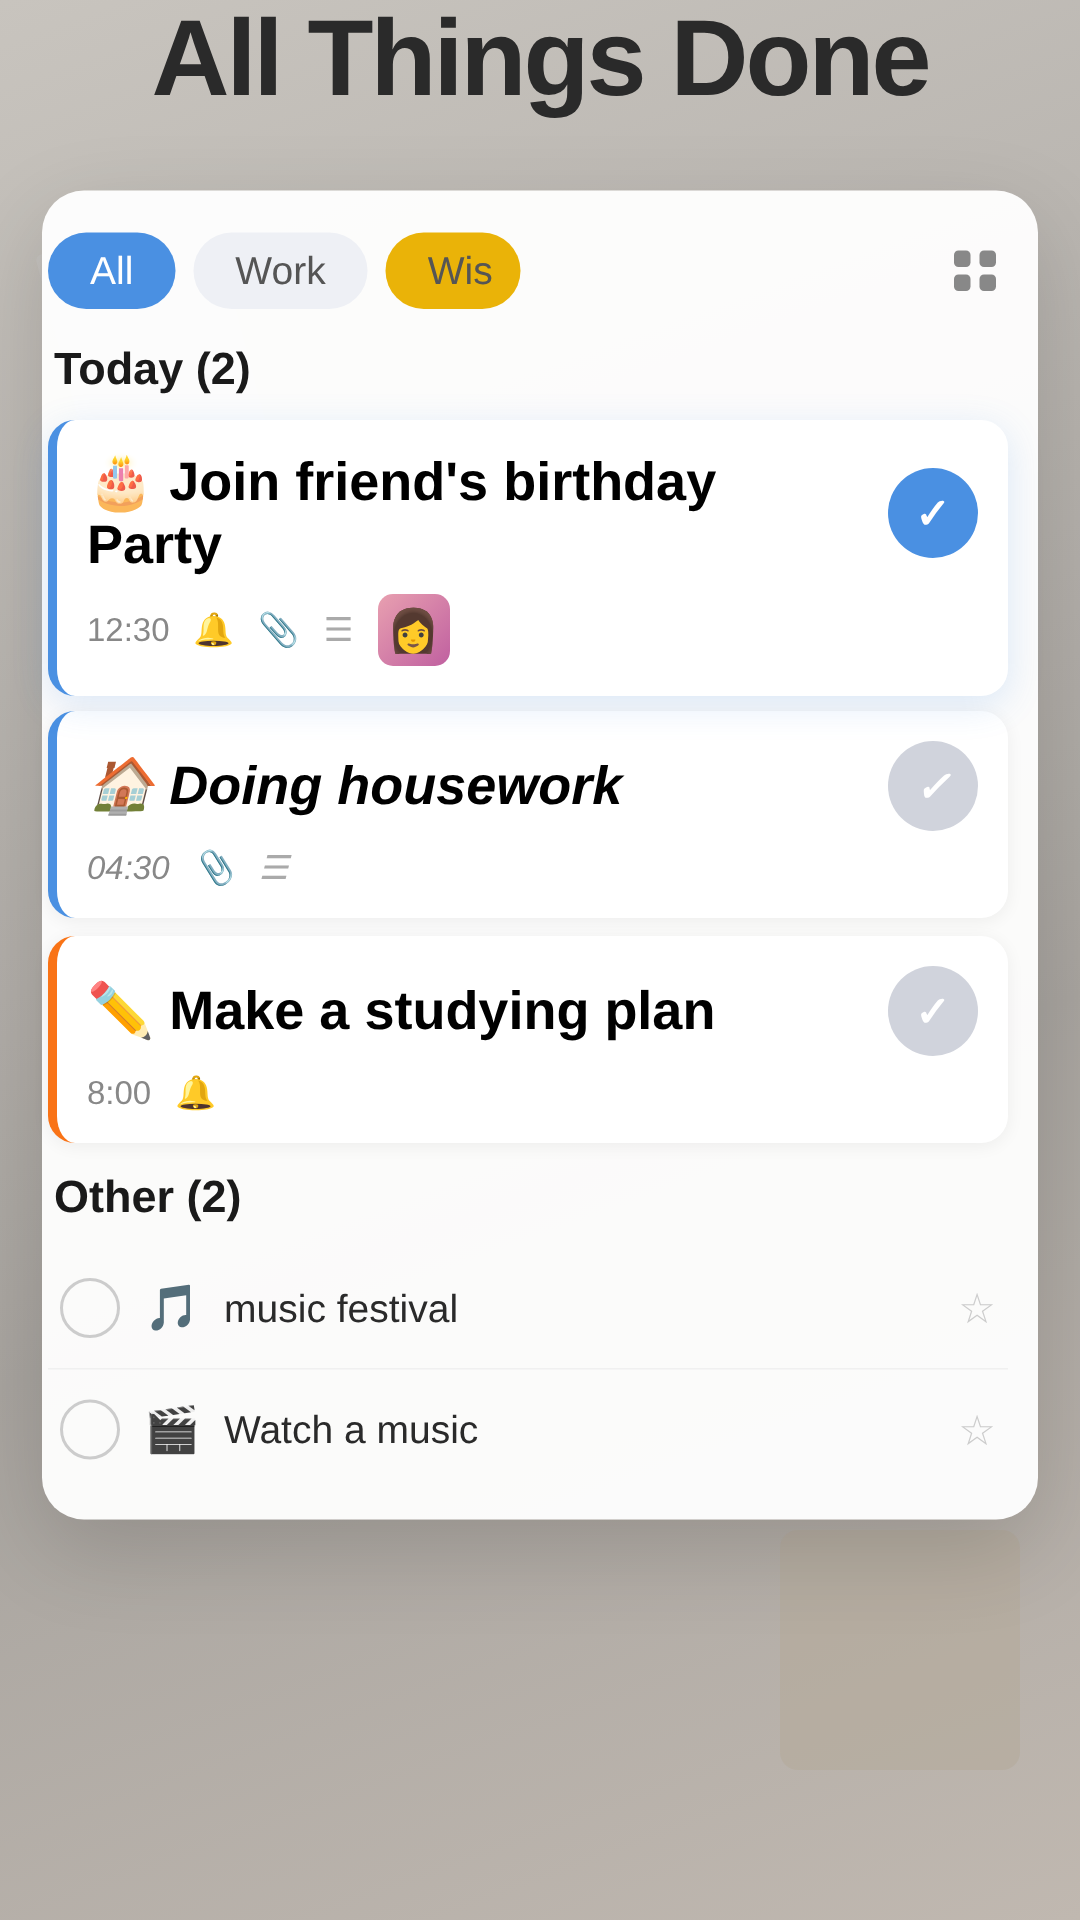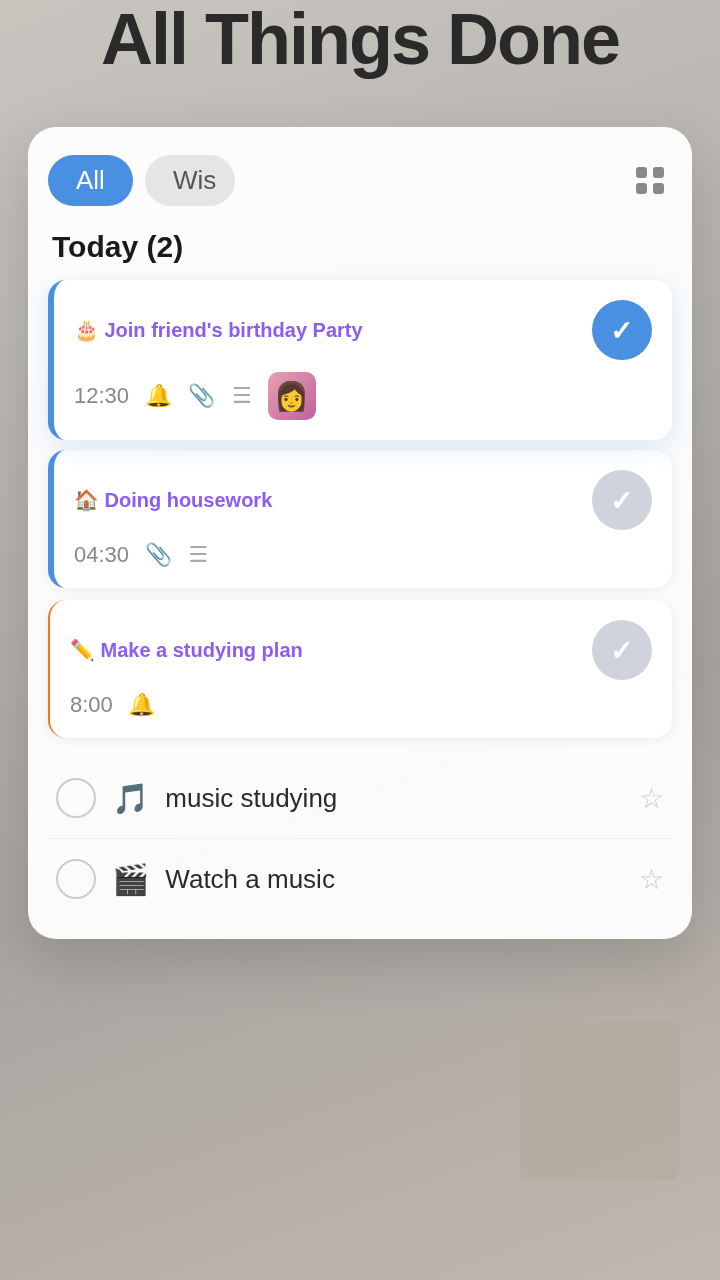--- a/index.html
+++ b/index.html
@@ -49,21 +49,21 @@
       letter-spacing: -2px;
       line-height: 1.1;
     }
 
     .card-container {
       position: relative;
       z-index: 2;
       margin: 48px 28px 0 28px;
       background: rgba(255,255,255,0.95);
       border-radius: 28px;
-      padding: 28px 20px 20px 20px;
+      padding: 28px 20px 20px 4px;
       box-shadow: 0 20px 60px rgba(0,0,0,0.15);
     }
 
     
     .filter-tabs {
       display: flex;
       align-items: center;
       gap: 12px;
       margin-bottom: 24px;
     }
@@ -82,21 +82,21 @@
       background: #4A90E2;
       color: white;
     }
 
     .filter-tab.inactive {
       background: #EEF0F5;
       color: #555;
     }
 
     .filter-tab.partial {
-      background: #e5e5e5;
+      background: #eab308;
       color: #555;
       overflow: hidden;
       max-width: 90px;
       white-space: nowrap;
       text-align: right;
     }
 
     .grid-icon {
       margin-left: auto;
       width: 44px;
@@ -146,23 +146,23 @@
     }
 
     .task-title-row {
       display: flex;
       align-items: center;
       justify-content: space-between;
       margin-bottom: 12px;
     }
 
     .task-title {
-      font-size: 20px;
+      font-size: 36px;
       font-weight: 600;
-      color: #8b5cf6;
+      color: #000000;
       flex: 1;
     }
 
     .task-check-btn {
       width: 60px;
       height: 60px;
       border-radius: 50%;
       background: #4A90E2;
       display: flex;
       align-items: center;
@@ -259,20 +259,21 @@
 <body>
 
 <div class="bg-photo"></div>
 
 <h1 class="app-title">All Things Done</h1>
 
 <div class="card-container">
 
   <div class="filter-tabs">
     <button class="filter-tab active">All</button>
+    <button class="filter-tab inactive">Work</button>
     <button class="filter-tab partial">Wis</button>
     <div class="grid-icon">
       <div class="grid-dots">
         <div class="grid-dot"></div>
         <div class="grid-dot"></div>
         <div class="grid-dot"></div>
         <div class="grid-dot"></div>
       </div>
     </div>
   </div>
@@ -293,59 +294,60 @@
       <span class="task-time">12:30</span>
       <span class="meta-icon">🔔</span>
       <span class="meta-icon">📎</span>
       <span class="meta-icon">☰</span>
       <div class="task-thumb">
         <span style="font-size:28px;">👩</span>
       </div>
     </div>
   </div>
 
-  <div class="task-item" style="border-left: 6px solid #4A90E2; margin-top: 10px;">
+  <div class="task-item" style="border-left: 6px solid #4A90E2; margin-top: 10px; font-style: italic;">
     <div class="task-title-row">
       <span class="task-title">
         <span>🏠</span>
         <span>Doing housework</span>
       </span>
       <div class="task-check-btn inactive">
         <span class="check-mark">✓</span>
       </div>
     </div>
     <div class="task-meta">
       <span class="task-time">04:30</span>
       <span class="meta-icon">📎</span>
       <span class="meta-icon">☰</span>
     </div>
   </div>
 
-  <div class="task-item" style="border-left: 2px solid #f97316; margin-top: 10px;">
+  <div class="task-item" style="border-left: 6px solid #f97316; margin-top: 10px;">
     <div class="task-title-row">
       <span class="task-title">
         <span>✏️</span>
         <span>Make a studying plan</span>
       </span>
       <div class="task-check-btn inactive">
         <span class="check-mark">✓</span>
       </div>
     </div>
     <div class="task-meta">
       <span class="task-time">8:00</span>
       <span class="meta-icon">🔔</span>
     </div>
   </div>
 
   <div class="other-section">
+    <div class="section-header">Other (2)</div>
 
     <div class="other-task-item">
       <div class="circle-check"></div>
       <span class="other-task-icon">🎵</span>
-      <span class="other-task-title">music studying</span>
+      <span class="other-task-title">music festival</span>
       <span class="star-icon">☆</span>
     </div>
 
     <div class="other-task-item">
       <div class="circle-check"></div>
       <span class="other-task-icon">🎬</span>
       <span class="other-task-title">Watch a music</span>
       <span class="star-icon">☆</span>
     </div>
   </div>

